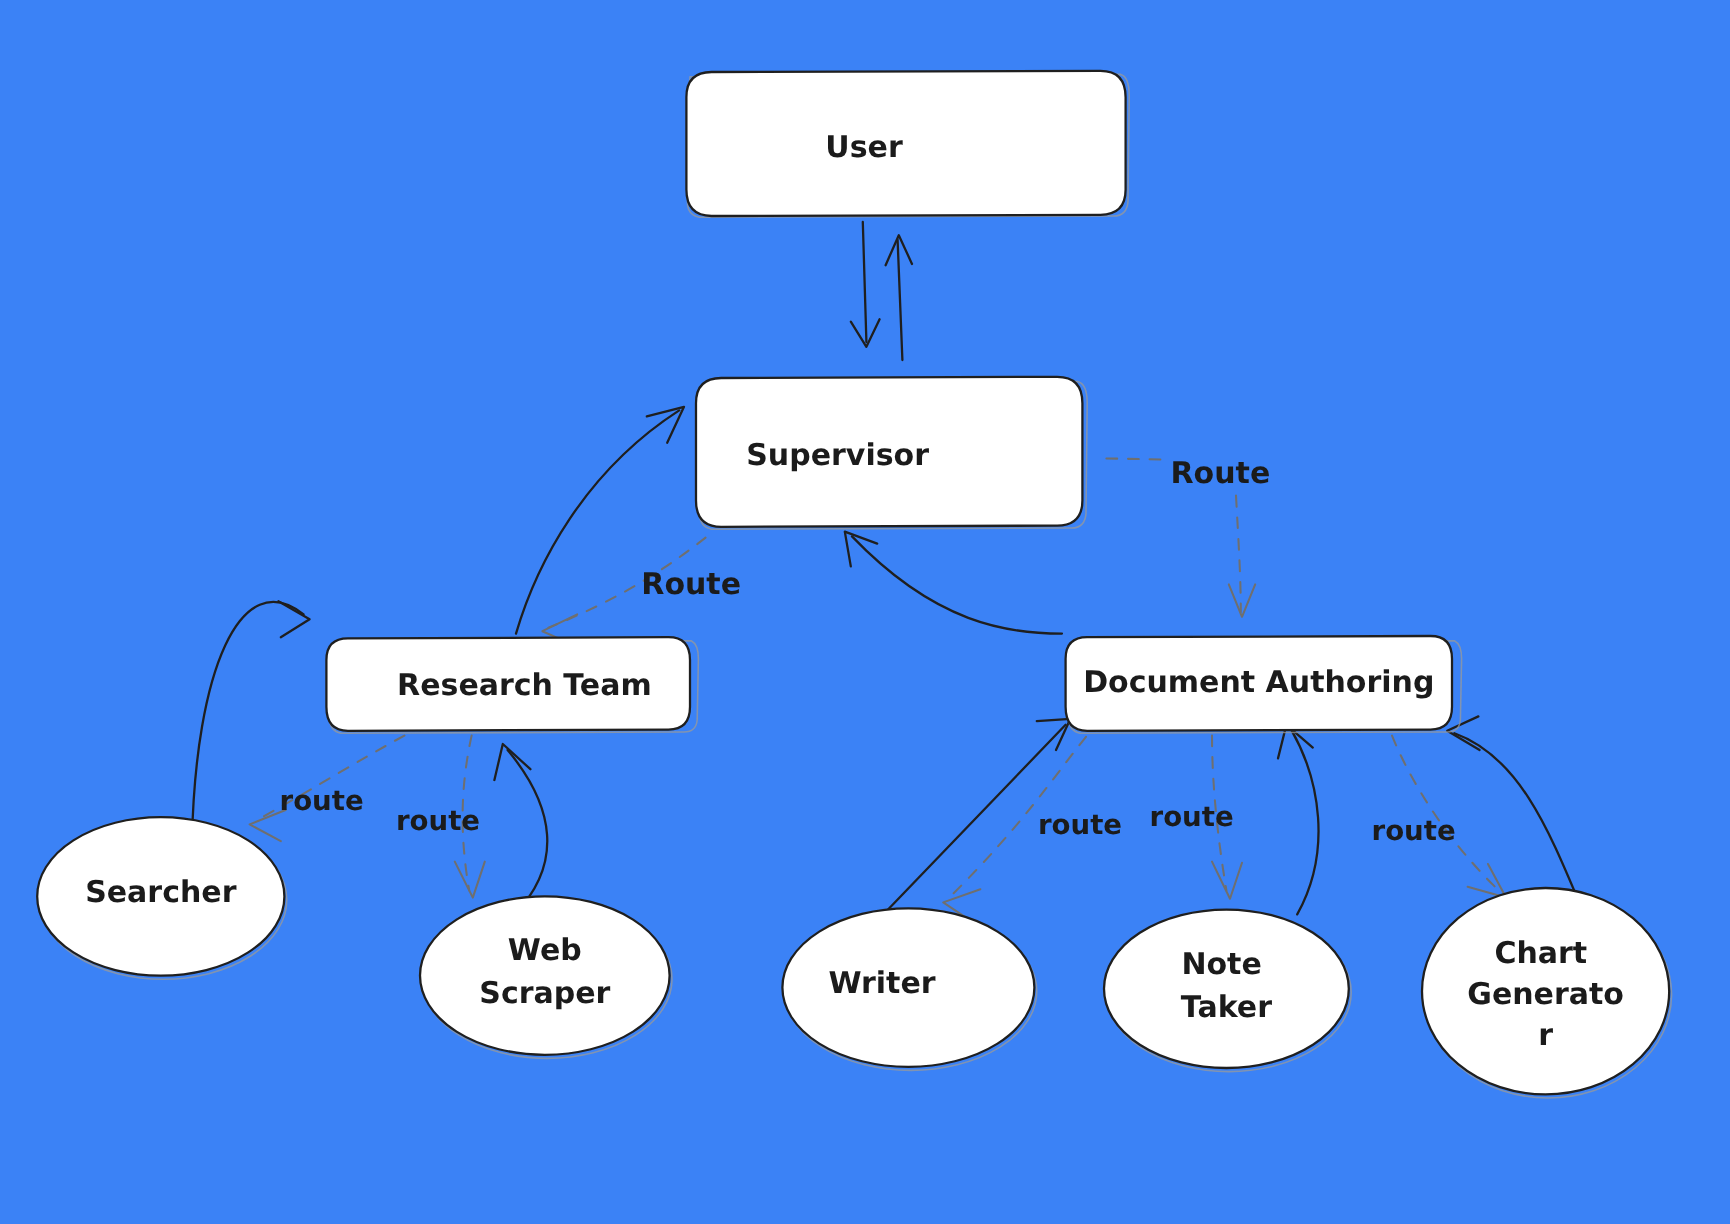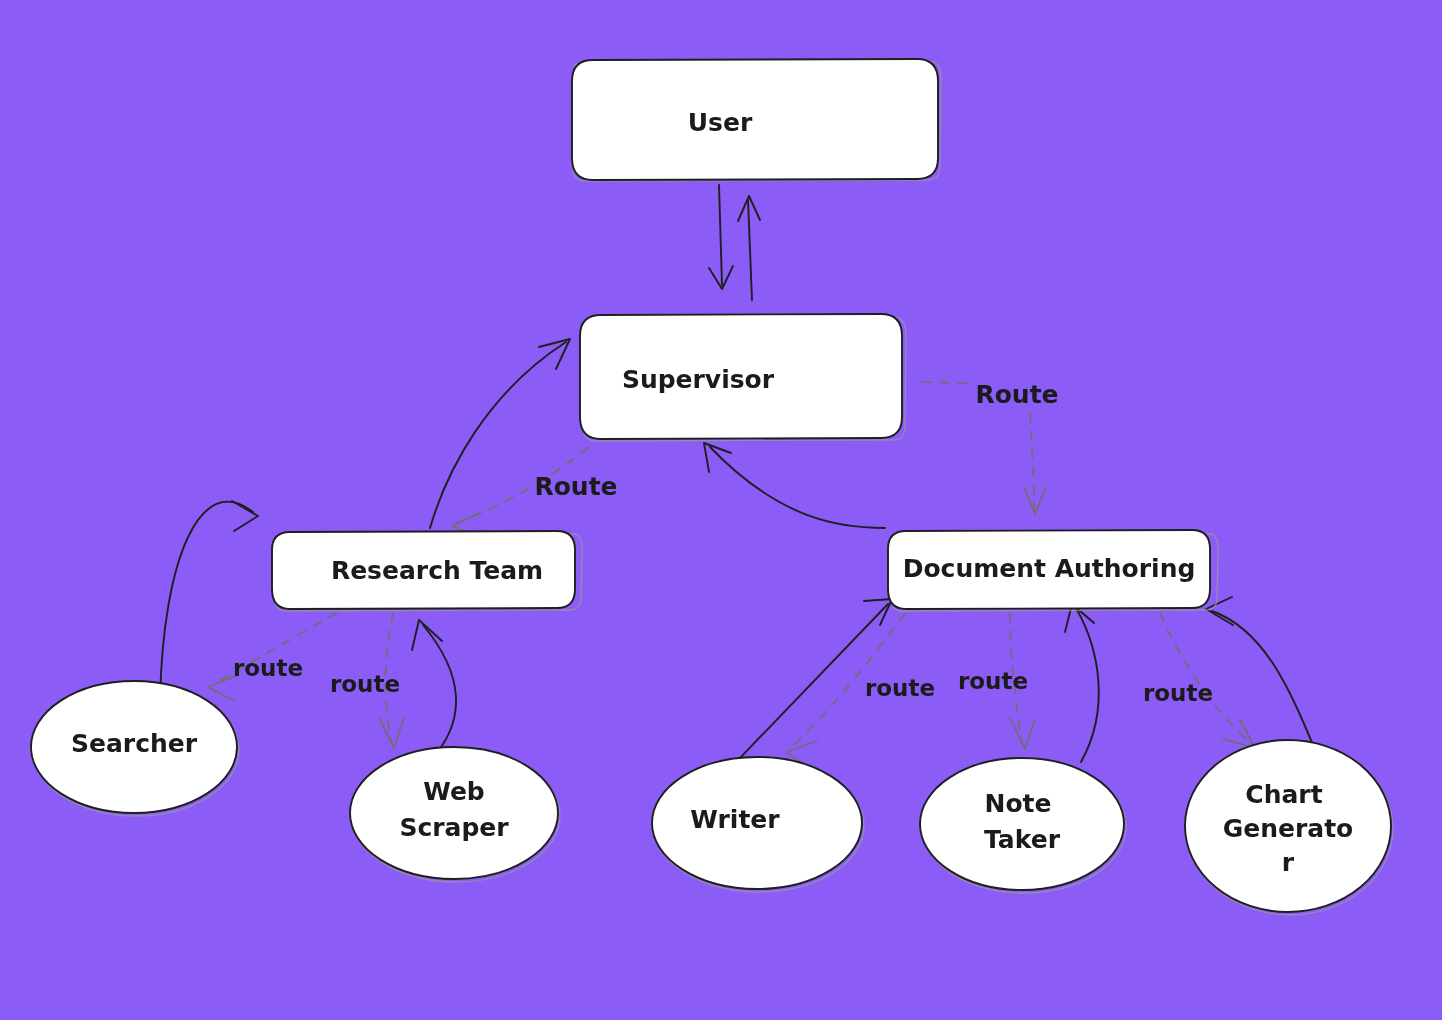--- a/index.html
+++ b/index.html
@@ -11,21 +11,21 @@
   body {
     width: 1442px;
     height: 1020px;
     overflow: hidden;
     font-family: "DejaVu Sans", sans-serif;
   }
   #canvas {
     position: relative;
     width: 1442px;
     height: 1020px;
-    background: #8b5cf6;
+    background: #3b82f6;
   }
   svg.layer {
     position: absolute;
     top: 0;
     left: 0;
     width: 1442px;
     height: 1020px;
   }
   .node-label {
     fill: #1b1b1b;

